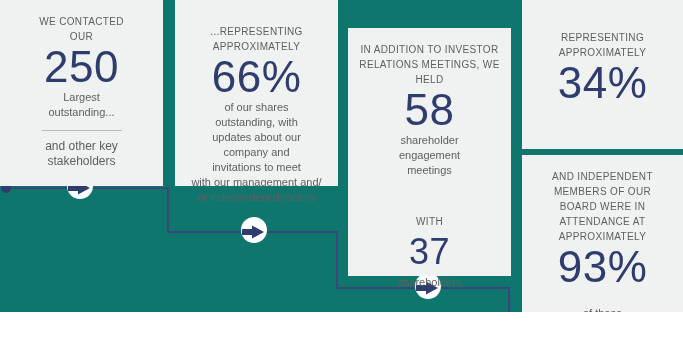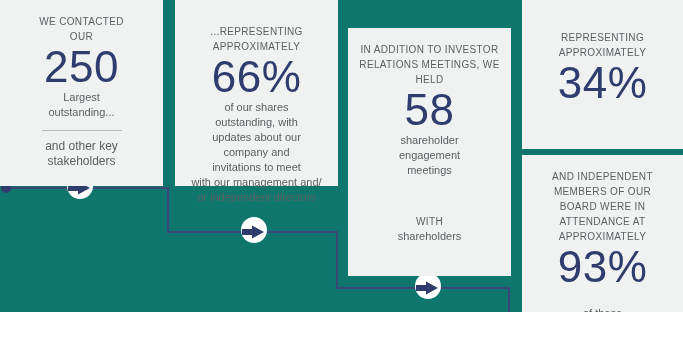--- a/index.html
+++ b/index.html
@@ -152,20 +152,21 @@
   </div>
 
   <div class="card" style="left:522px; top:0px; width:161px; height:149px; padding-top:30px;">
     <div class="eyebrow">REPRESENTING
 APPROXIMATELY</div>
     <div class="bignum">34%</div>
   </div>
 
   <div class="card" style="left:348px; top:186px; width:163px; height:90px; padding-top:28px;">
     <div class="eyebrow">WITH</div>
+    <div class="bignum small">37</div>
     <div class="caption">shareholders</div>
   </div>
 
   <div class="card" style="left:522px; top:155px; width:161px; height:172px; padding-top:14px;">
     <div class="eyebrow">AND INDEPENDENT
 MEMBERS OF OUR
 BOARD WERE IN
 ATTENDANCE AT
 APPROXIMATELY</div>
     <div class="bignum" style="">93%</div>

